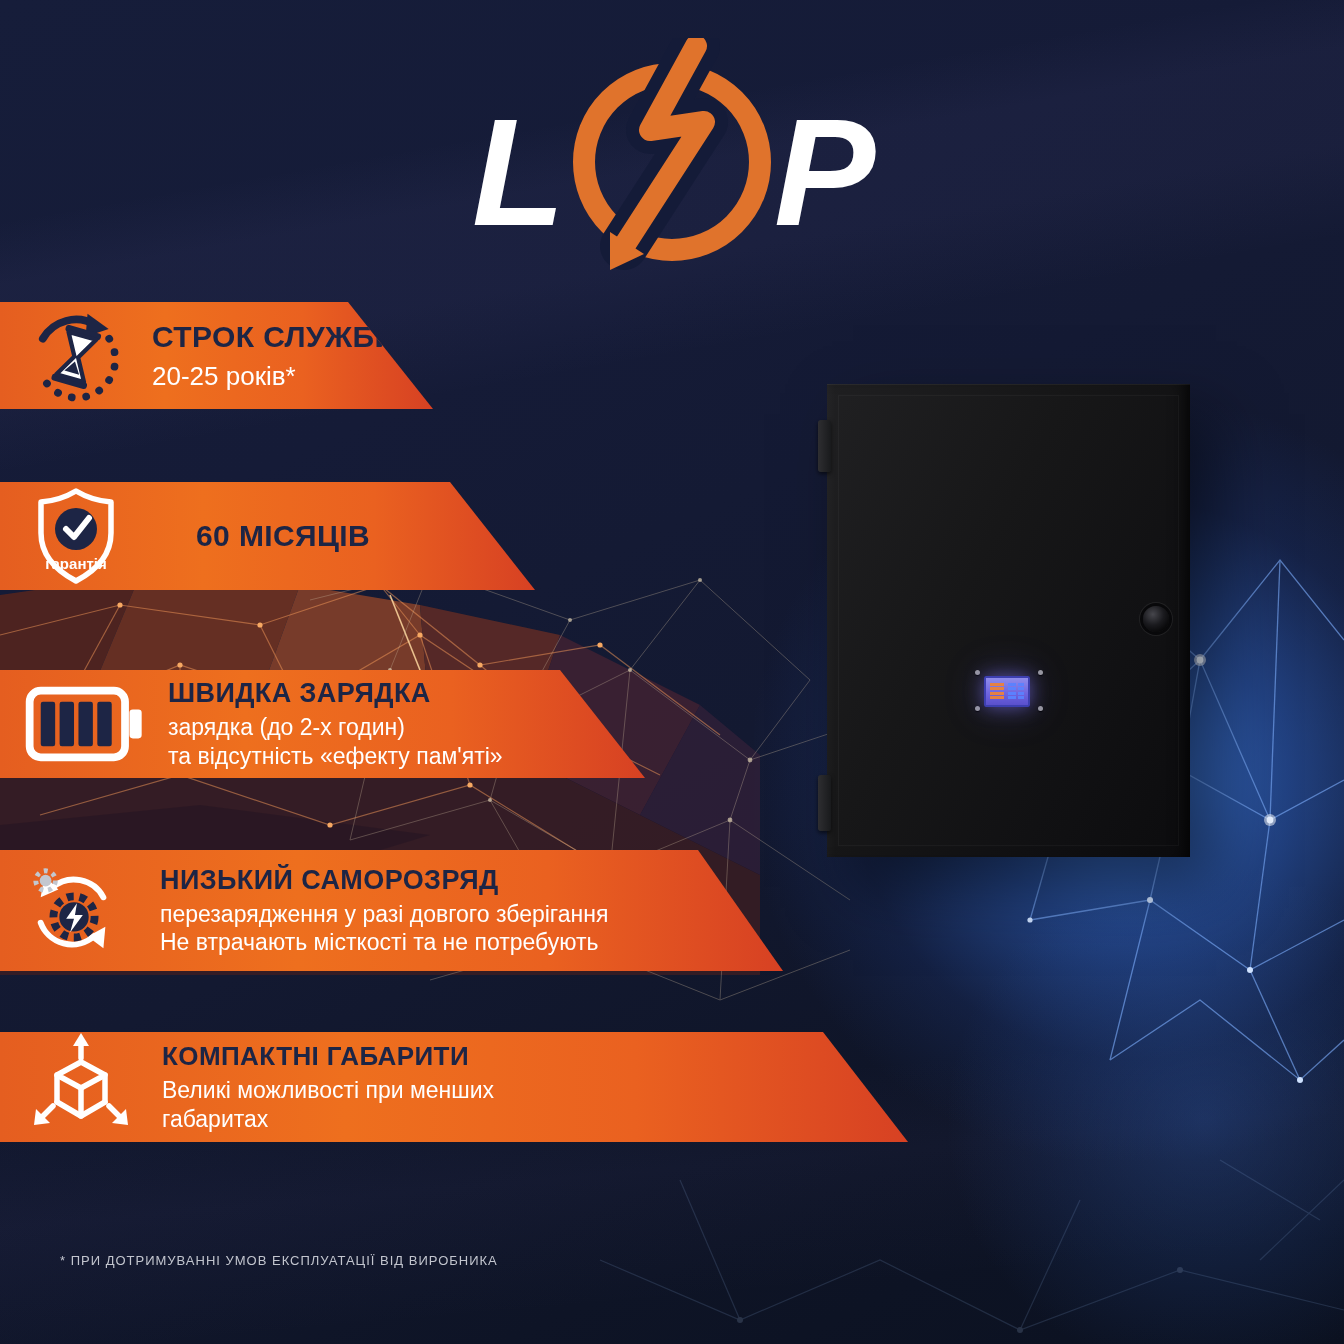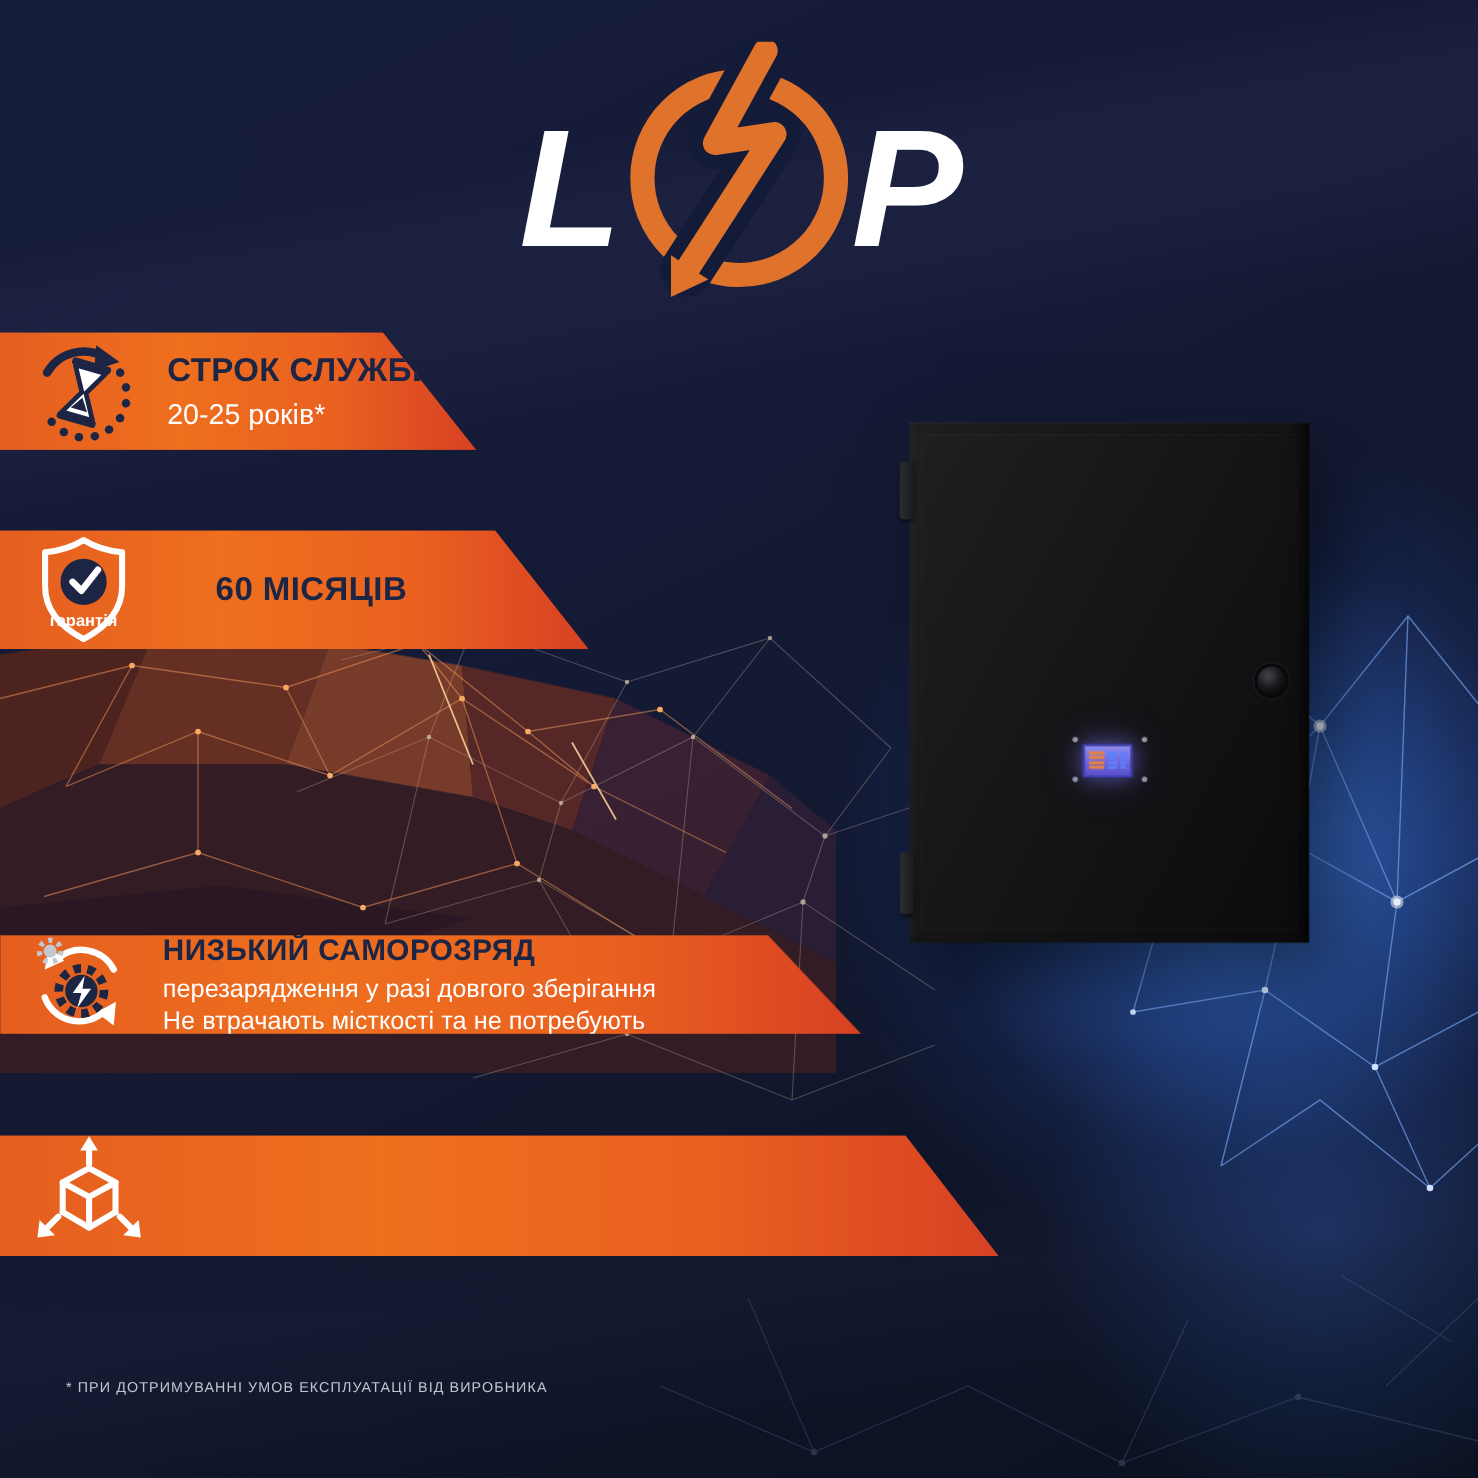--- a/index.html
+++ b/index.html
@@ -26,21 +26,21 @@
   
   .banner{position:absolute;left:0;display:flex;align-items:center;z-index:5;
     background:linear-gradient(90deg,#e55e20 0%,#ee6f1e 38%,#ea6120 70%,#d74123 100%);}
   .banner .iconzone{flex:none;display:flex;justify-content:center;align-items:center;}
   .banner .txt{display:flex;flex-direction:column;justify-content:center;}
   .banner .title{color:#1d2545;font-weight:bold;letter-spacing:.4px;}
   .banner .line{color:#ffffff;}
   .b1{top:302px;width:433px;height:107px;clip-path:polygon(0 0,348px 0,433px 100%,0 100%);}
   .b2{top:482px;width:535px;height:108px;clip-path:polygon(0 0,450px 0,535px 100%,0 100%);}
   .b3{top:670px;width:645px;height:108px;clip-path:polygon(0 0,560px 0,645px 100%,0 100%);}
-  .b4{top:850px;width:783px;height:90px;clip-path:polygon(0 0,698px 0,783px 100%,0 100%);}
+  .b4{top:850px;width:783px;height:121px;clip-path:polygon(0 0,698px 0,783px 100%,0 100%);gap:12px;}
   .b5{top:1032px;width:908px;height:110px;clip-path:polygon(0 0,823px 0,908px 100%,0 100%);}
   .b1 .iconzone,.b2 .iconzone{width:152px;}
   .b3 .iconzone{width:168px;}
   .b4 .iconzone{width:148px;}
   .b5 .iconzone{width:162px;}
   .b1 .title{font-size:30px;}
   .b1 .line{font-size:26px;margin-top:7px;}
   .b2 .title{font-size:30px;margin-left:44px;}
   .b3 .title,.b4 .title{font-size:27px;margin-bottom:4px;}
   .b5 .title{font-size:26px;margin-bottom:4px;}
@@ -241,20 +241,37 @@
         <circle cx="50" cy="43" r="21" fill="#1d2545"></circle>
         <polyline points="40,43 48,51 63,32" fill="none" stroke="#ffffff" stroke-width="6" stroke-linecap="round" stroke-linejoin="round"></polyline>
         <text x="50" y="83" text-anchor="middle" fill="#ffffff" font-size="15" font-weight="bold" font-family="Liberation Sans, DejaVu Sans, sans-serif">гарантія</text>
       </svg>
     </div>
     <div class="txt">
       <div class="title">60 МІСЯЦІВ</div>
     </div>
   </div>
 
+  <div class="banner b3">
+    <div class="iconzone">
+      <svg width="122" height="90" viewBox="0 0 110 80">
+        <rect x="6" y="10" width="86" height="60" rx="10" fill="none" stroke="#ffffff" stroke-width="7"></rect>
+        <rect x="96" y="27" width="11" height="26" rx="3" fill="#ffffff"></rect>
+        <rect x="16" y="20" width="13" height="40" rx="2" fill="#1d2545"></rect>
+        <rect x="33" y="20" width="13" height="40" rx="2" fill="#1d2545"></rect>
+        <rect x="50" y="20" width="13" height="40" rx="2" fill="#1d2545"></rect>
+        <rect x="67" y="20" width="13" height="40" rx="2" fill="#1d2545"></rect>
+      </svg>
+    </div>
+    <div class="txt">
+      <div class="title">ШВИДКА ЗАРЯДКА</div>
+      <div class="line">зарядка (до 2-х годин)</div>
+      <div class="line">та відсутність «ефекту пам'яті»</div>
+    </div>
+  </div>
 
   <div class="banner b4">
     <div class="iconzone">
       <svg width="98" height="98" viewBox="0 0 100 100">
         <path d="M80 36 A34 34 0 0 0 28 26" fill="none" stroke="#ffffff" stroke-width="6" stroke-linecap="round"></path>
         <polygon points="20,14 34,28 16,36" fill="#ffffff"></polygon>
         <path d="M16 62 A34 34 0 0 0 70 76" fill="none" stroke="#ffffff" stroke-width="6" stroke-linecap="round"></path>
         <polygon points="80,88 64,76 82,66" fill="#ffffff"></polygon>
         <circle cx="21" cy="19" r="6" fill="#c3c7cf"></circle>
         <circle cx="21" cy="19" r="10" fill="none" stroke="#c3c7cf" stroke-width="5" stroke-dasharray="4 5"></circle>
@@ -278,20 +295,25 @@
           <path d="M26 43 V70 M74 43 V70 M50 56 V84"></path>
           <path d="M26 70 L50 84 L74 70"></path>
           <path d="M50 26 V8"></path>
           <path d="M22 74 L8 88"></path>
           <path d="M78 74 L92 88"></path>
         </g>
         <polygon points="42,14 50,1 58,14" fill="#ffffff"></polygon>
         <polygon points="5,77 3,93 19,91" fill="#ffffff"></polygon>
         <polygon points="95,77 97,93 81,91" fill="#ffffff"></polygon>
       </svg>
+    </div>
+    <div class="txt">
+      <div class="title">КОМПАКТНІ ГАБАРИТИ</div>
+      <div class="line">Великі можливості при менших</div>
+      <div class="line">габаритах</div>
     </div>
   </div>
 
   <div class="cabinet">
     <div class="hinge h1"></div>
     <div class="hinge h2"></div>
     <div class="keyhole"></div>
     <div class="screw" style="left:148px;top:286px;"></div>
     <div class="screw" style="left:211px;top:286px;"></div>
     <div class="screw" style="left:148px;top:322px;"></div>

